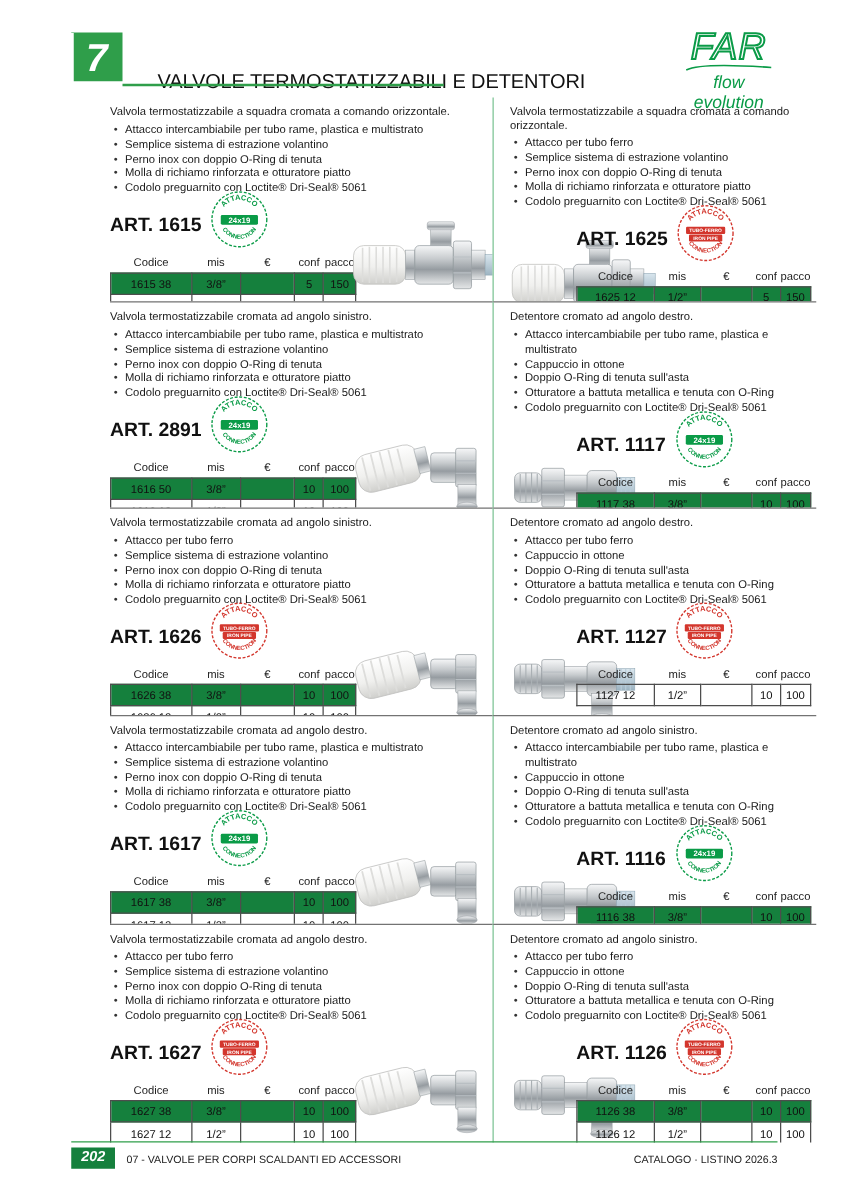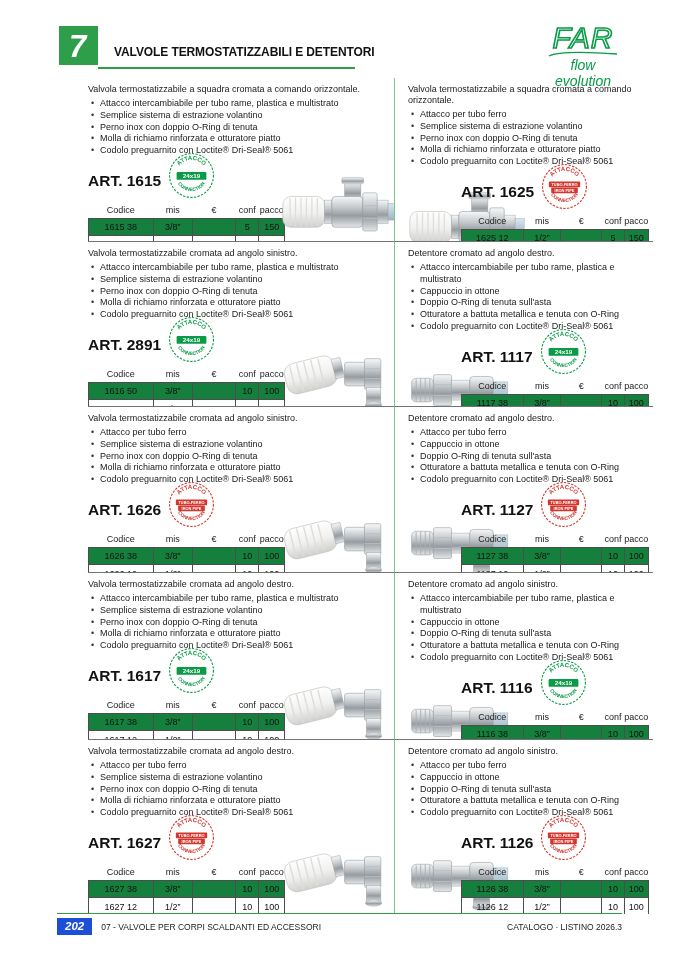--- a/index.html
+++ b/index.html
@@ -10,21 +10,21 @@
     -webkit-font-smoothing:antialiased;
   }
   
   .header{position:absolute;left:57px;top:26px;right:55px;height:50px;}
   .chapter-box{
     position:absolute;left:0;top:0;width:41px;height:41px;background:#2f9e4a;
     color:#fff;font-weight:bold;font-style:italic;font-size:31px;
     display:flex;align-items:center;justify-content:center;
     box-shadow:inset 4px -4px 0 -2px #ffffff;
   }
-  .page-title{position:absolute;left:53px;top:15px;margin:4px;font-size:12px;font-weight:bold;color:#111;letter-spacing:-0.1px;white-space:nowrap;}
+  .page-title{position:absolute;left:53px;top:15px;margin:16px;font-size:16px;font-weight:normal;color:#111;letter-spacing:-0.1px;white-space:nowrap;}
   .title-rule{position:absolute;left:41px;top:41px;width:257px;border-bottom:2.5px solid #2f9e4a;}
   .far-logo{position:absolute;right:2px;top:-2px;width:74px;text-align:center;}
   .logo-far{
     font-size:30px;line-height:28px;font-weight:normal;font-style:italic;letter-spacing:1px;
     color:#ffffff;-webkit-text-stroke:1.6px #0a9b47;text-stroke:1.6px #0a9b47;
   }
   .logo-swoosh{display:block;margin:-2px auto 0;}
   .logo-tag{font-size:14px;font-style:italic;color:#0a9b47;margin-top:-1px;}
   
   .grid{
@@ -56,21 +56,21 @@
   .ptable td{border:1px solid #4d4d4d;text-align:center;height:16.5px;padding:0 2px;color:#111;}
   .ptable tr.hl td{background:#15803d;}
   .ptable col.c1{width:33%;} .ptable col.c2{width:20%;} .ptable col.c3{width:22%;}
   .ptable col.c4{width:12%;} .ptable col.c5{width:13%;}
   .pic{flex:1 1 auto;display:flex;align-items:center;justify-content:center;min-width:0;padding-top:14px;}
   .img-left .pic{justify-content:flex-start;padding-top:18px;}
   .pic svg{flex:0 0 auto;}
   
   .footer-rule{position:absolute;left:57px;right:55px;top:913px;border-top:1.5px solid #2f9e4a;}
   .footer{position:absolute;left:57px;right:55px;top:918px;display:flex;align-items:center;font-size:8.5px;color:#222;}
-  .pagenum{background:#1d4ed8;color:#fff;font-weight:bold;font-style:italic;font-size:11.5px;padding:2px 8px 3px;margin-right:9px;}
+  .pagenum{background:#15803d;color:#fff;font-weight:bold;font-style:italic;font-size:11.5px;padding:2px 8px 3px;margin-right:9px;}
   .fright{margin-left:auto;}
   .hidden-defs{position:absolute;width:0;height:0;overflow:hidden;}
 </style>
 </head>
 <body>
 
 <svg class="hidden-defs" aria-hidden="true">
   <defs>
     <linearGradient id="gchv" x1="0" y1="0" x2="0" y2="1">
       <stop offset="0" stop-color="#f6f7f8"></stop>
@@ -505,27 +505,20 @@
           <thead>
             <tr>
               <th>Codice</th>
               <th>mis</th>
               <th>€</th>
               <th>conf</th>
               <th>pacco</th>
             </tr>
           </thead>
           <tbody>
-              <tr class="hl">
-                <td>1127 38</td>
-                <td>3/8”</td>
-                <td></td>
-                <td>10</td>
-                <td>100</td>
-              </tr>
               <tr>
                 <td>1127 12</td>
                 <td>1/2”</td>
                 <td></td>
                 <td>10</td>
                 <td>100</td>
               </tr>
             </tbody>
         </table>
       </div>

